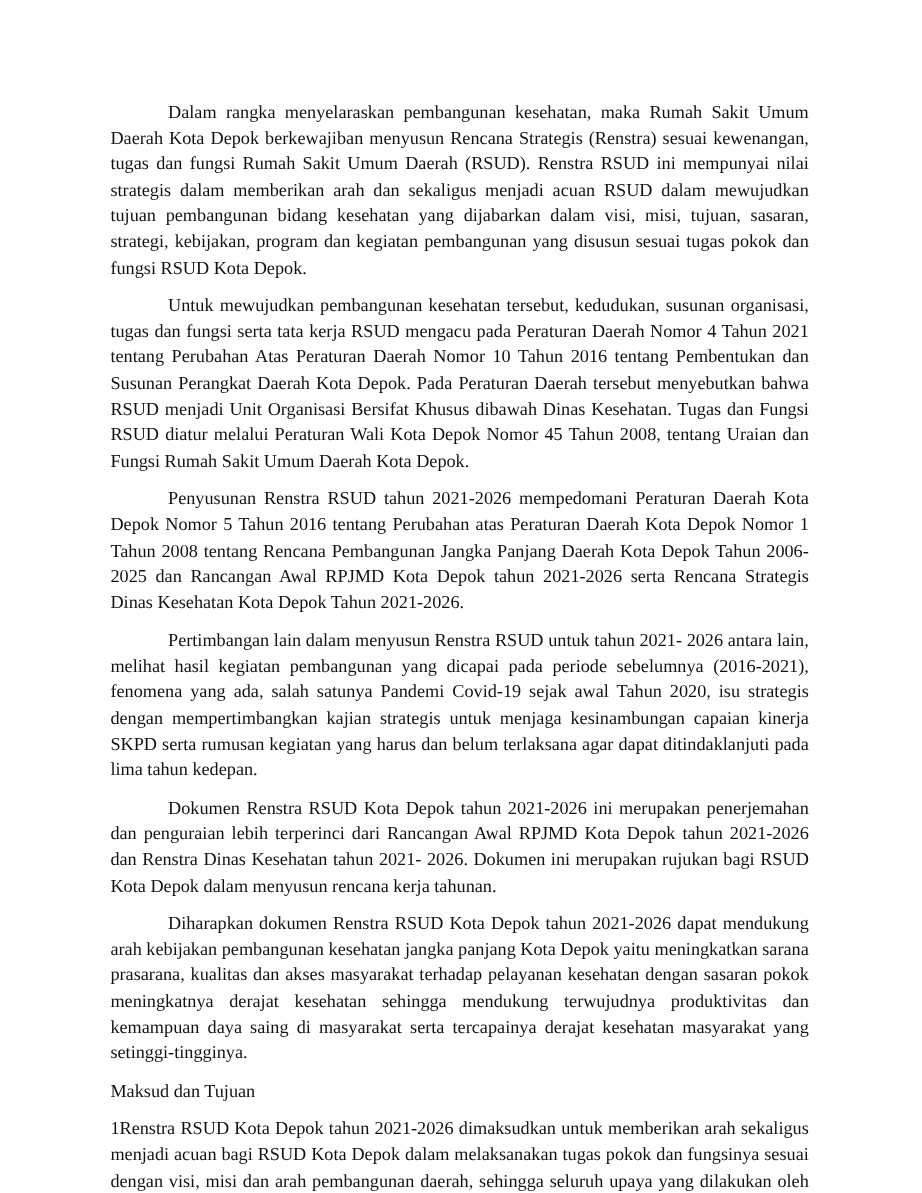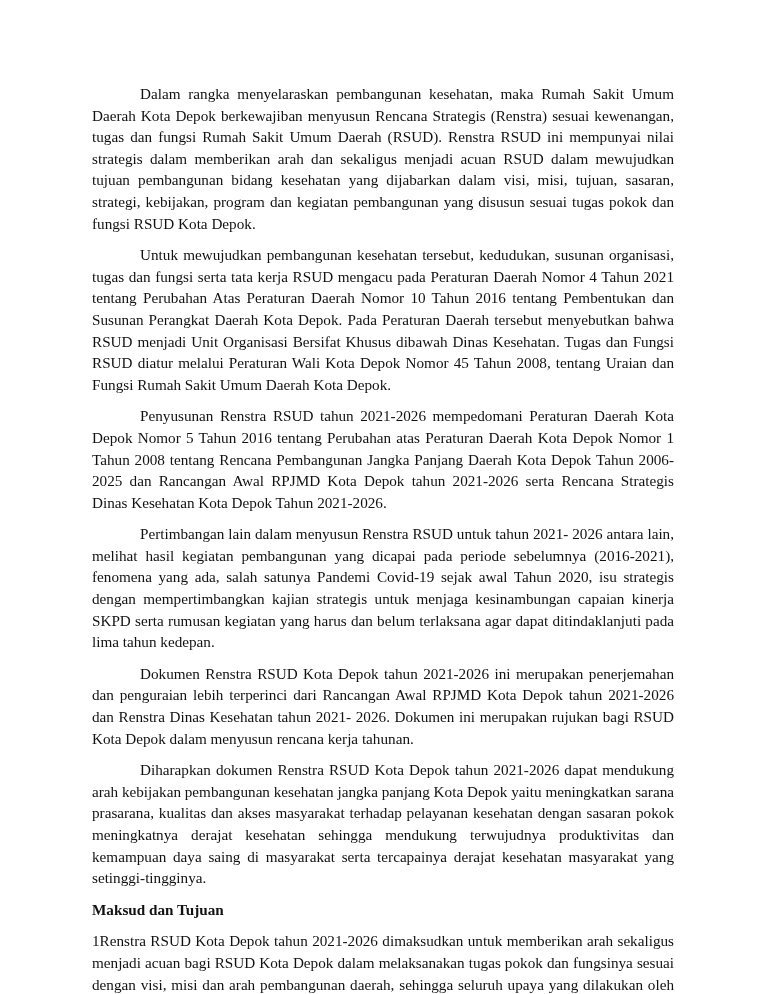--- a/index.html
+++ b/index.html
@@ -27,21 +27,21 @@
       margin: 0 0 10px 0;
       text-align: justify;
       text-indent: 48px;
       hyphens: none;
     }
     .para.noindent {
       text-indent: 0;
     }
     .heading {
       margin: 0 0 10px 0;
-      font-weight: bold;
+      font-weight: normal;
       font-size: 15.2px;
     }
   </style>
 </head>
 <body>
 
 <div class="page">
   <p class="para">Dalam rangka menyelaraskan pembangunan kesehatan, maka Rumah Sakit Umum Daerah Kota Depok berkewajiban menyusun Rencana Strategis (Renstra) sesuai kewenangan, tugas dan fungsi Rumah Sakit Umum Daerah (RSUD). Renstra RSUD ini mempunyai nilai strategis dalam memberikan arah dan sekaligus menjadi acuan RSUD dalam mewujudkan tujuan pembangunan bidang kesehatan yang dijabarkan dalam visi, misi, tujuan, sasaran, strategi, kebijakan, program dan kegiatan pembangunan yang disusun sesuai tugas pokok dan fungsi RSUD Kota Depok.</p>
   <p class="para">Untuk mewujudkan pembangunan kesehatan tersebut, kedudukan, susunan organisasi, tugas dan fungsi serta tata kerja RSUD mengacu pada Peraturan Daerah Nomor 4 Tahun 2021 tentang Perubahan Atas Peraturan Daerah Nomor 10 Tahun 2016 tentang Pembentukan dan Susunan Perangkat Daerah Kota Depok. Pada Peraturan Daerah tersebut menyebutkan bahwa RSUD menjadi Unit Organisasi Bersifat Khusus dibawah Dinas Kesehatan. Tugas dan Fungsi RSUD diatur melalui Peraturan Wali Kota Depok Nomor 45 Tahun 2008, tentang Uraian dan Fungsi Rumah Sakit Umum Daerah Kota Depok.</p>
   <p class="para">Penyusunan Renstra RSUD tahun 2021-2026 mempedomani Peraturan Daerah Kota Depok Nomor 5 Tahun 2016 tentang Perubahan atas Peraturan Daerah Kota Depok Nomor 1 Tahun 2008 tentang Rencana Pembangunan Jangka Panjang Daerah Kota Depok Tahun 2006-2025 dan Rancangan Awal RPJMD Kota Depok tahun 2021-2026 serta Rencana Strategis Dinas Kesehatan Kota Depok Tahun 2021-2026.</p>

